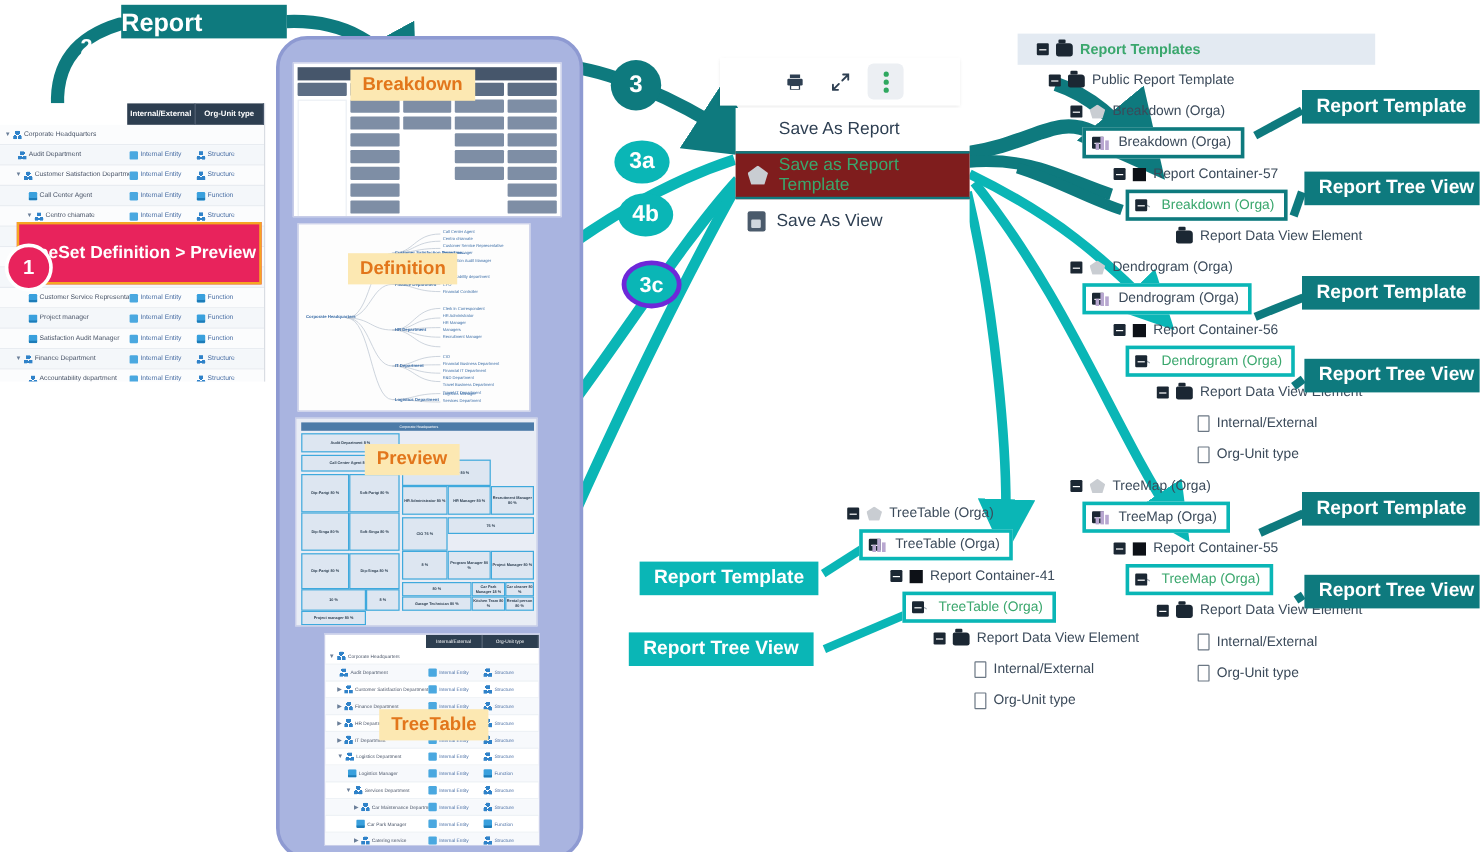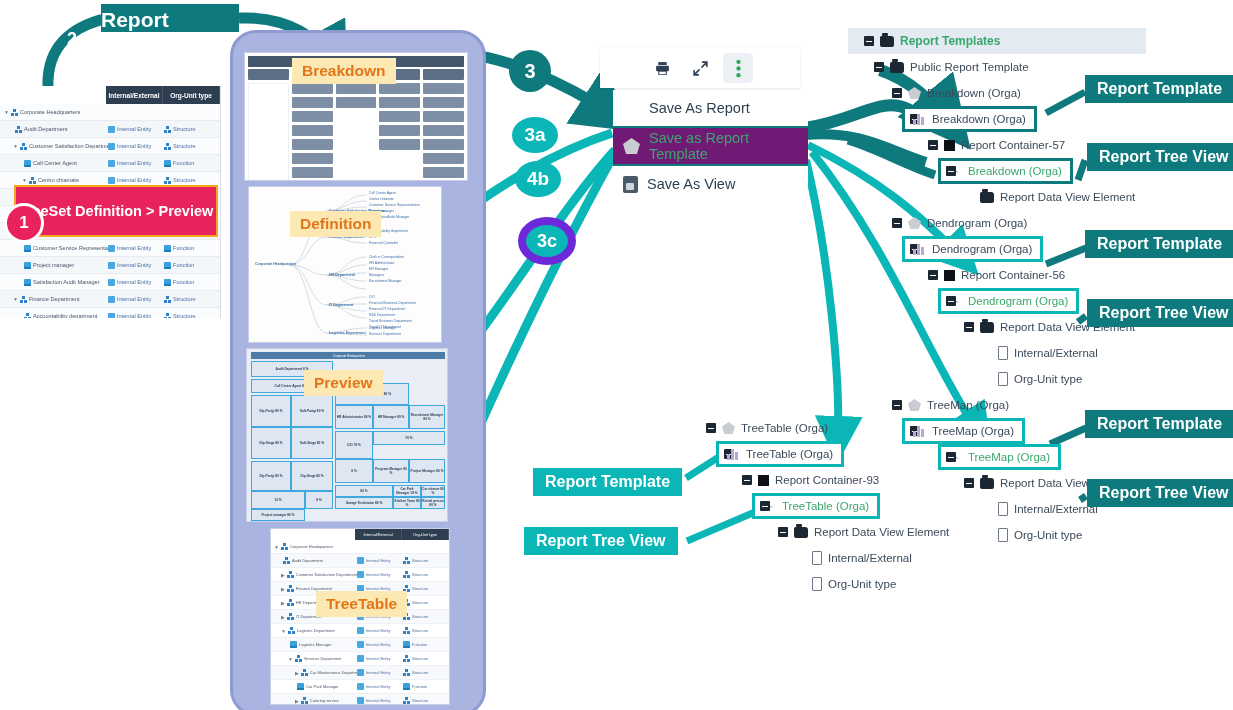--- a/index.html
+++ b/index.html
@@ -96,21 +96,21 @@
   
   #toolbar{left:600px;top:48px;width:200px;height:40px;background:#ffffff;
      display:flex;align-items:center;justify-content:center;gap:8px;
      box-shadow:0 1px 3px rgba(0,0,0,.10);}
   .tbtn{width:30px;height:30px;border-radius:5px;display:flex;align-items:center;
      justify-content:center;background:#ffffff;}
   .tbtn.sel{background:#eceff3;}
   #menu{left:613px;top:90px;width:195px;height:110px;background:#ffffff;z-index:4;}
   .mi{height:36px;display:flex;align-items:center;gap:9px;padding-left:10px;
       font-size:14.5px;color:#2e3f52;}
-  .mi.hl{background:#701a75;color:#3aa76d;
+  .mi.hl{background:#7f1d1d;color:#3aa76d;
       border-top:2.5px solid #0e7a7e;border-bottom:2.5px solid #0e7a7e;}
   .pent{width:17px;height:16px;flex:0 0 17px;background:#c9cdd2;
       clip-path:polygon(50% 0,100% 38%,82% 100%,18% 100%,0 38%);}
   .docic{width:15px;height:17px;flex:0 0 15px;background:#4a5a6b;border-radius:2px;
       position:relative;}
   .docic:after{content:"";position:absolute;left:3px;top:7px;width:8px;height:7px;
       background:#cfd6dd;border-radius:1px;}
 
   
   #rtree{left:848px;top:28px;width:290px;height:580px;font-size:11.5px;color:#3b4a5a;}
@@ -146,21 +146,21 @@
      padding:5px 12px;z-index:6;white-space:nowrap;}
   .callout.bright{background:#0ab6b6;}
 
   
   .numb{position:absolute;border-radius:50%;display:flex;align-items:center;
      justify-content:center;color:#ffffff;font-weight:bold;z-index:7;}
   #n3 {left:509px;top:50px;width:42px;height:42px;background:#0e7a7e;font-size:20px;}
   #n3a{left:512px;top:117px;width:46px;height:36px;background:#0ab6b6;font-size:19px;}
   #n3b{left:515px;top:161px;width:46px;height:36px;background:#0ab6b6;font-size:19px;}
   #n3c{left:518px;top:217px;width:42px;height:32px;background:#0ab6b6;font-size:18px;
-     border:8px solid #6d28d9;}
+     border:4px solid #6d28d9;}
 </style>
 </head>
 <body>
 
 <svg class="svgroot" viewBox="0 0 1233 710">
   <defs>
     <marker id="ahDark" markerWidth="6" markerHeight="6" refX="3" refY="3" orient="auto">
       <path d="M0,0 L6,3 L0,6 z" fill="#0E7A7E"></path>
     </marker>
     <marker id="ahBright" markerWidth="6" markerHeight="6" refX="3" refY="3" orient="auto">
@@ -897,20 +897,25 @@
         <span class="exp"></span>
         <span class="boxsel bright" style="display: inline-flex; align-items: center; gap: 6px; margin-left: -24px; height: 20px;">
           <span class="chart-ic">
             <span></span>
             <span></span>
             <span></span>
           </span>
           <span>TreeMap (Orga)</span>
         </span>
       </div>
+      <div class="trow" style="padding-left: 80px;">
+        <span class="exp"></span>
+        <span class="blksq"></span>
+        <span>Report Container-55</span>
+      </div>
       <div class="trow" style="padding-left: 98px;">
         <span class="exp"></span>
         <span class="boxsel bright" style="display: inline-flex; align-items: center; gap: 6px; margin-left: -24px; height: 20px;">
           <span class="wrench">⌁</span>
           <span class="green">TreeMap (Orga)</span>
         </span>
       </div>
       <div class="trow" style="padding-left: 116px;">
         <span class="exp"></span>
         <span class="fld"></span>
@@ -943,21 +948,21 @@
             <span></span>
             <span></span>
             <span></span>
           </span>
           <span>TreeTable (Orga)</span>
         </span>
       </div>
       <div class="trow" style="padding-left: 44px;">
         <span class="exp"></span>
         <span class="blksq"></span>
-        <span>Report Container-93</span>
+        <span>Report Container-41</span>
       </div>
       <div class="trow" style="padding-left: 62px;">
         <span class="exp"></span>
         <span class="boxsel bright" style="display: inline-flex; align-items: center; gap: 6px; margin-left: -24px; height: 20px;">
           <span class="wrench">⌁</span>
           <span class="green">TreeTable (Orga)</span>
         </span>
       </div>
       <div class="trow" style="padding-left: 80px;">
         <span class="exp"></span>

